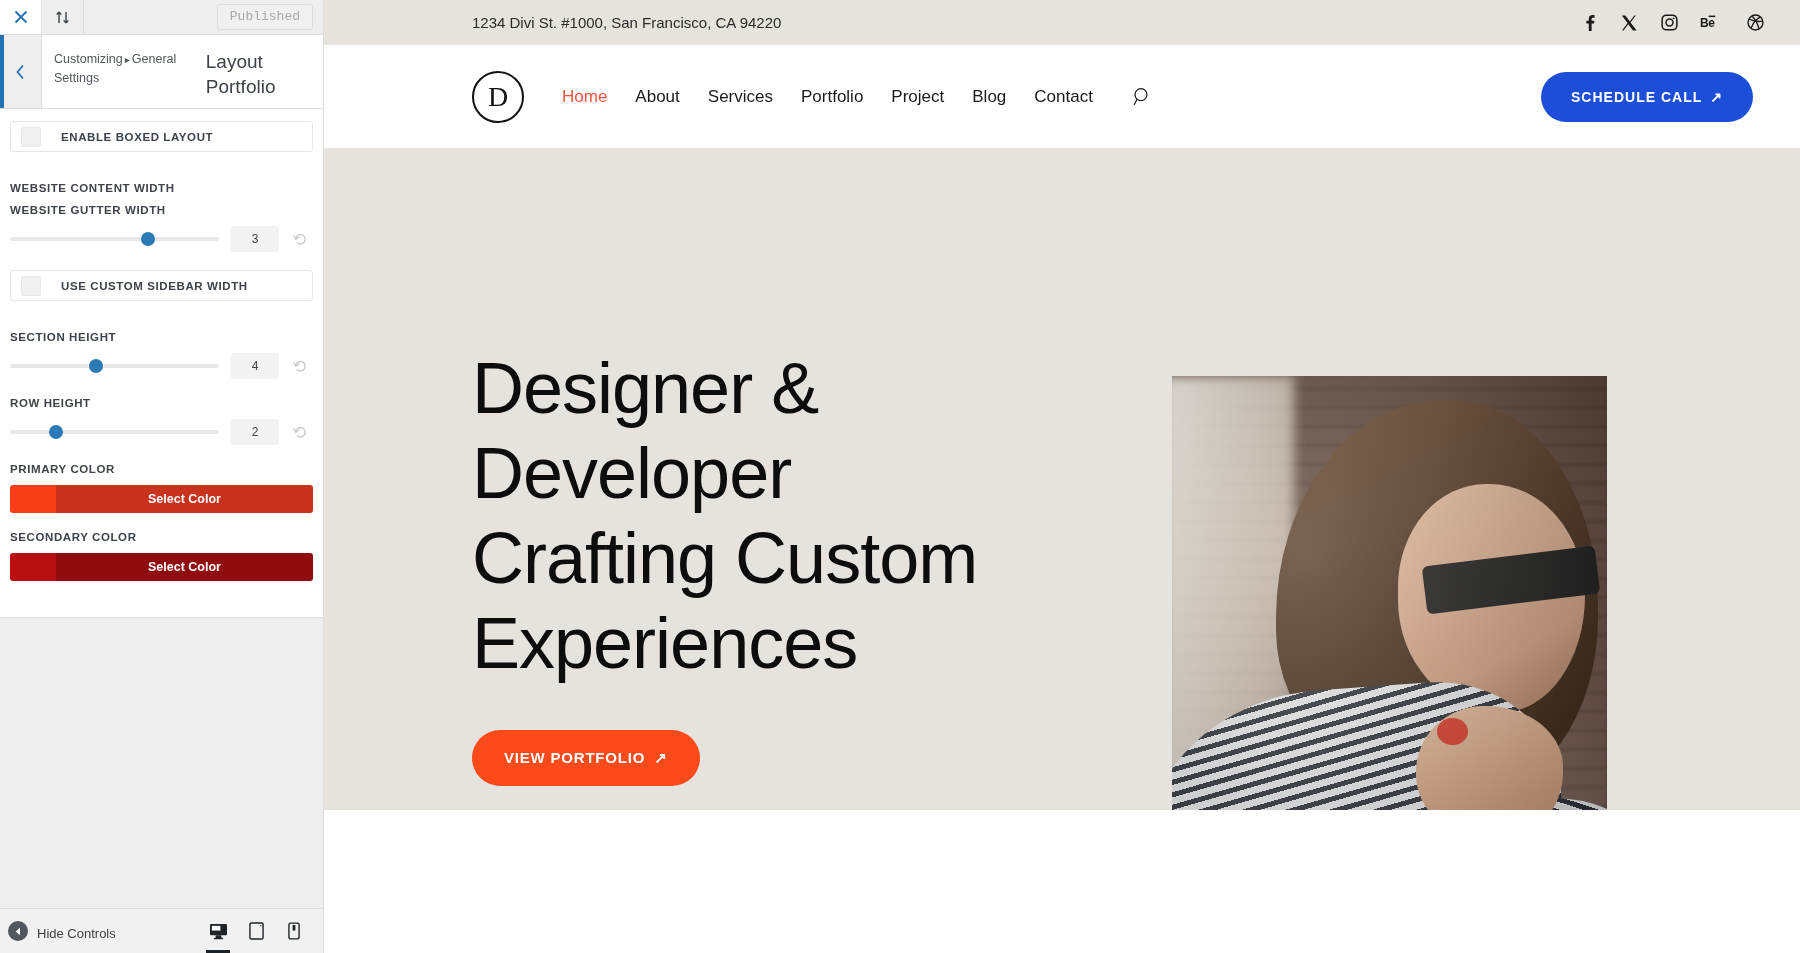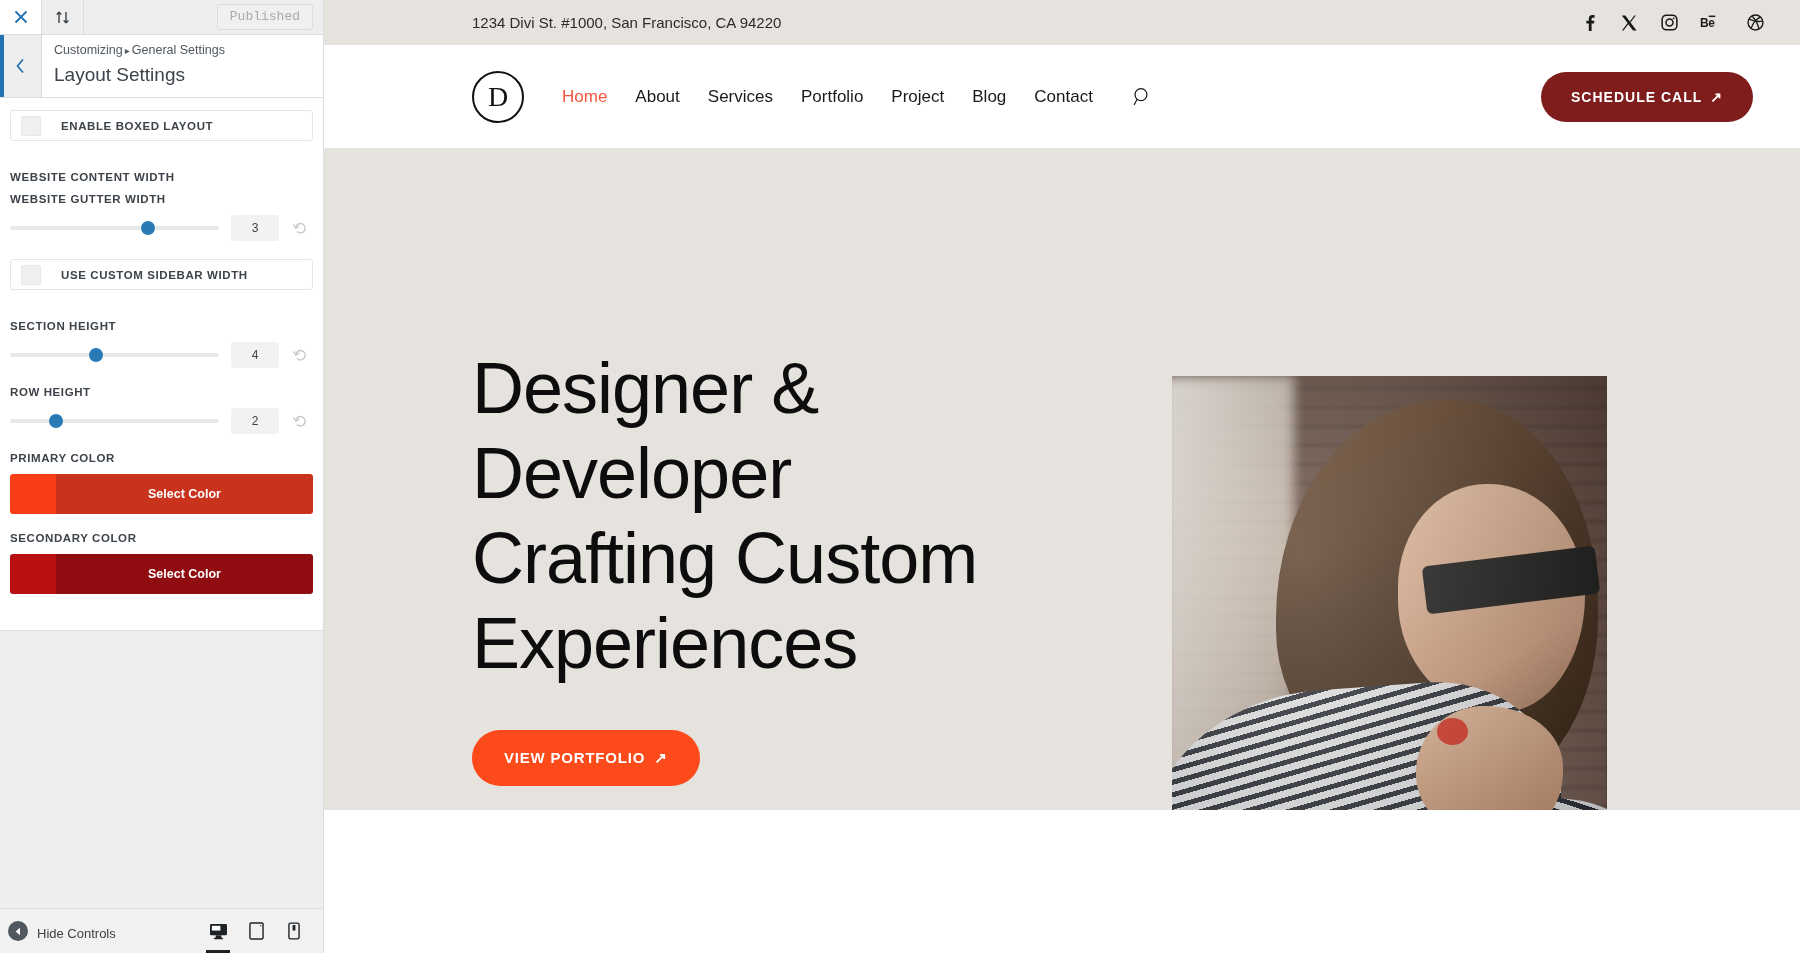--- a/index.html
+++ b/index.html
@@ -68,22 +68,22 @@
     color: #2271b1; font-size: 17px; cursor: pointer;
     position: relative;
   }
   .cust-back::before {
     content: ""; position: absolute; left: 0; top: 0; bottom: 0;
     width: 4px; background: #2271b1;
   }
   .cust-titles {
     background: #fff;
     flex: 1;
-    padding: 6px 0 9px 12px;
-    display: flex; flex-direction: column; justify-content: space-between;
+    padding: 15px 0 9px 12px;
+    display: flex; flex-direction: row; justify-content: space-between;
   }
   .crumb { font-size: 12.5px; color: #50575e; line-height: 1.5; }
   .crumb .sep { padding: 0 2px; font-size: 10px; color: #50575e; }
   .panel-title { font-size: 19px; color: #3c434a; font-weight: 400; line-height: 1.3; }
 
   .cust-body {
     flex: 1;
     background: #eeeeee;
     overflow: hidden;
     padding: 0;
@@ -170,21 +170,21 @@
     margin-left: 8px;
     display: flex; align-items: center; justify-content: center;
     color: #c9c9c9;
     cursor: pointer;
     flex: 0 0 26px;
   }
 
   .color-block { margin-bottom: 18px; }
   .color-button {
     display: flex; align-items: stretch;
-    height: 40px;
+    height: 28px;
     border-radius: 3px;
     overflow: hidden;
     cursor: pointer;
     position: relative;
   }
   .color-swatch { width: 46px; flex: 0 0 46px; }
   .color-cta {
     flex: 1;
     display: flex; align-items: center; justify-content: center;
     color: #fff; font-size: 12.5px; font-weight: bold;
@@ -265,21 +265,21 @@
     font-size: 17px; color: #1a1a1a; cursor: pointer;
     white-space: nowrap;
   }
   .nav-link.active { color: #f4543c; }
   .nav-search {
     margin-left: 12px; cursor: pointer; color: #1a1a1a;
     display: flex; align-items: center;
   }
   .cta-btn {
     margin-left: auto;
-    background: #7f1d1d;
+    background: #1d4ed8;
     color: #fff;
     border: none;
     border-radius: 28px;
     height: 50px;
     padding: 0 30px;
     font-size: 14px;
     font-weight: bold;
     letter-spacing: 1px;
     cursor: pointer;
     display: flex; align-items: center; gap: 8px;
@@ -440,21 +440,21 @@
     <div class="cust-header">
       <div class="cust-back">
         <svg width="11" height="16" viewBox="0 0 11 16" aria-hidden="true">
           <path d="M8 1.5 L2.5 8 L8 14.5" stroke="#2271b1" stroke-width="1.7" fill="none"></path>
         </svg>
       </div>
       <div class="cust-titles">
         <div class="crumb">
           <span>Customizing</span><span class="sep">▸</span><span>General Settings</span>
         </div>
-        <div class="panel-title">Layout Settings</div>
+        <div class="panel-title">Layout Portfolio</div>
       </div>
     </div>
 
     <div class="cust-body">
       <div class="controls-wrap">
 
         <div class="toggle-row">
           <span class="toggle-box"></span>
           <span class="toggle-label">ENABLE BOXED LAYOUT</span>
         </div>

